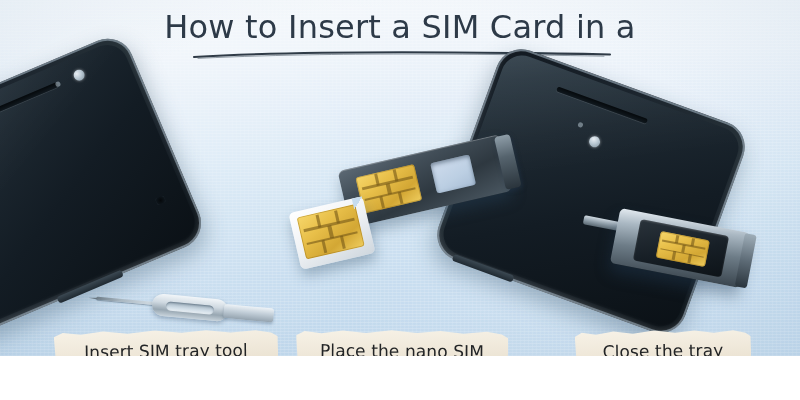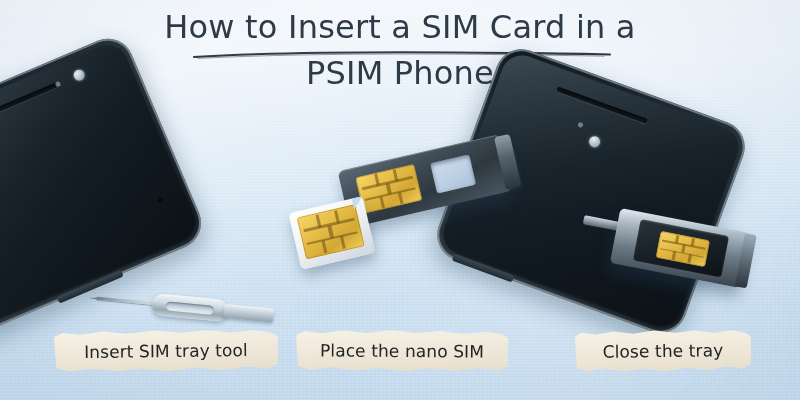--- a/index.html
+++ b/index.html
@@ -3,21 +3,21 @@
 <meta charset="utf-8">
 <style>
   html, body {
     margin: 0;
     padding: 0;
     background: #ffffff;
   }
   #infographic {
     position: relative;
     width: 800px;
-    height: 400px;
+    height: 356px;
     overflow: hidden;
     font-family: "DejaVu Sans", sans-serif;
     background:
       linear-gradient(180deg,
         #f3f7fb 0%,
         #eef4fa 14%,
         #e4eef8 28%,
         #d8e8f5 46%,
         #cde1f1 62%,
         #c6dcef 78%,
@@ -387,21 +387,20 @@
 </head>
 <body>
 
 <div id="infographic">
 
   <div class="texture"></div>
   <div class="vignette"></div>
 
   <div class="title-block">
     <div class="title-line l1">How to Insert a SIM Card in a</div>
-    <div class="title-line l2">PSIM Phone</div>
   </div>
   <svg class="title-underline" viewBox="0 0 420 10" preserveAspectRatio="none">
     <path d="M2,7 C90,1.5 210,0.5 418,4.5" stroke="#2f3b47" stroke-width="2.1" fill="none" stroke-linecap="round"></path>
     <path d="M6,8.4 C100,3.6 230,2.6 412,6.2" stroke="#44525f" stroke-width="1" fill="none" stroke-linecap="round" opacity=".55"></path>
   </svg>
 
   <div class="panel" id="panel-left">
 
     <div class="phone" style="left:-92px; top:-22px; width:268px; height:224px; transform:rotate(-23deg);">
       <div class="screen">

